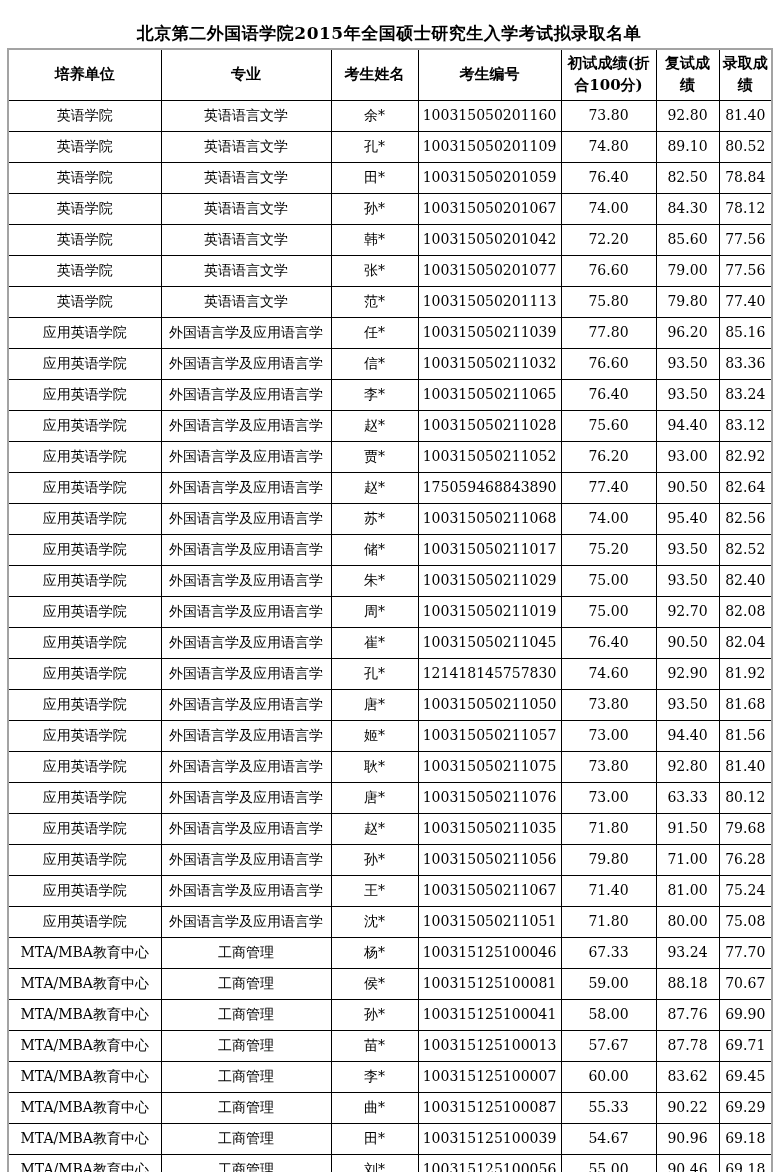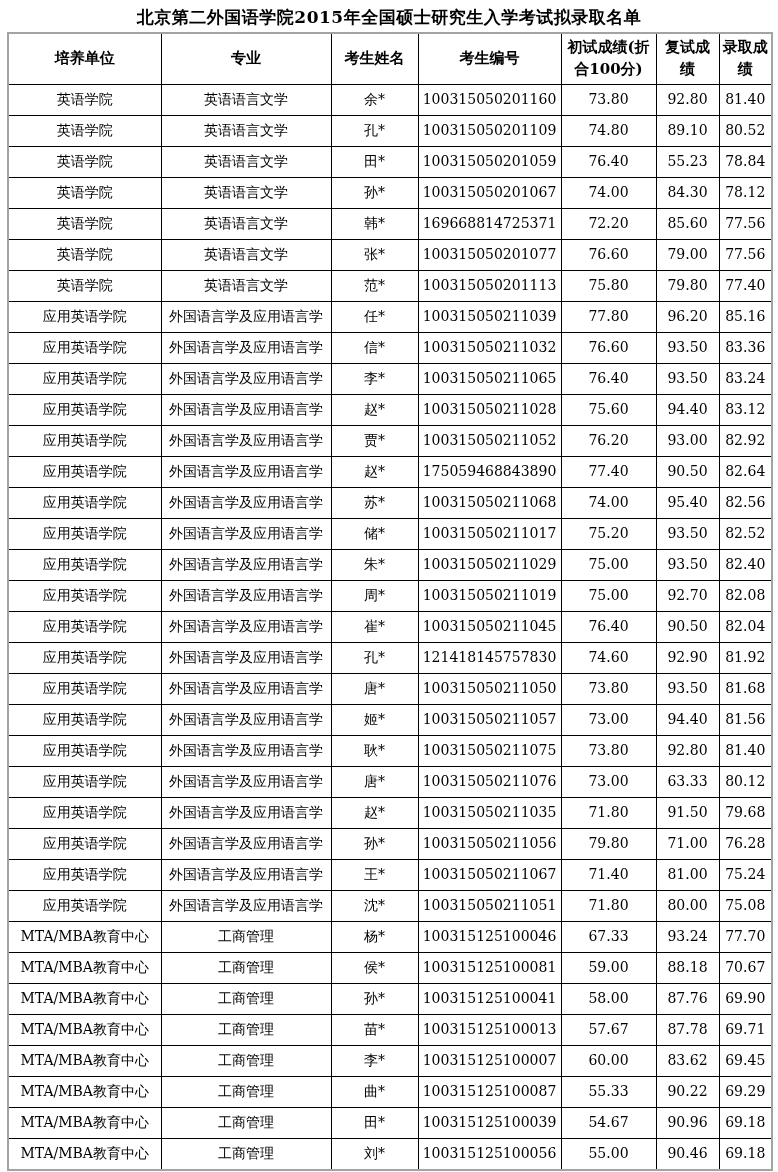--- a/index.html
+++ b/index.html
@@ -15,21 +15,21 @@
   .page {
     width: 778px;
     height: 1172px;
     background: #ffffff;
     overflow: hidden;
   }
   .page-title {
     text-align: center;
     font-size: 17px;
     font-weight: bold;
-    padding-top: 5px;
+    padding-top: 21px;
     height: 27px;
     line-height: 24px;
     letter-spacing: 0.5px;
   }
   table.admission-table {
     margin-left: 7px;
     width: 764px;
     table-layout: fixed;
     border-collapse: collapse;
     border: 2px solid #a3a3a3;
@@ -110,37 +110,37 @@
           <td>74.80</td>
           <td>89.10</td>
           <td>80.52</td>
         </tr>
         <tr>
           <td>英语学院</td>
           <td>英语语言文学</td>
           <td>田*</td>
           <td>100315050201059</td>
           <td>76.40</td>
-          <td>55.23</td>
+          <td>82.50</td>
           <td>78.84</td>
         </tr>
         <tr>
           <td>英语学院</td>
           <td>英语语言文学</td>
           <td>孙*</td>
           <td>100315050201067</td>
           <td>74.00</td>
           <td>84.30</td>
           <td>78.12</td>
         </tr>
         <tr>
           <td>英语学院</td>
           <td>英语语言文学</td>
           <td>韩*</td>
-          <td>169668814725371</td>
+          <td>100315050201042</td>
           <td>72.20</td>
           <td>85.60</td>
           <td>77.56</td>
         </tr>
         <tr>
           <td>英语学院</td>
           <td>英语语言文学</td>
           <td>张*</td>
           <td>100315050201077</td>
           <td>76.60</td>

